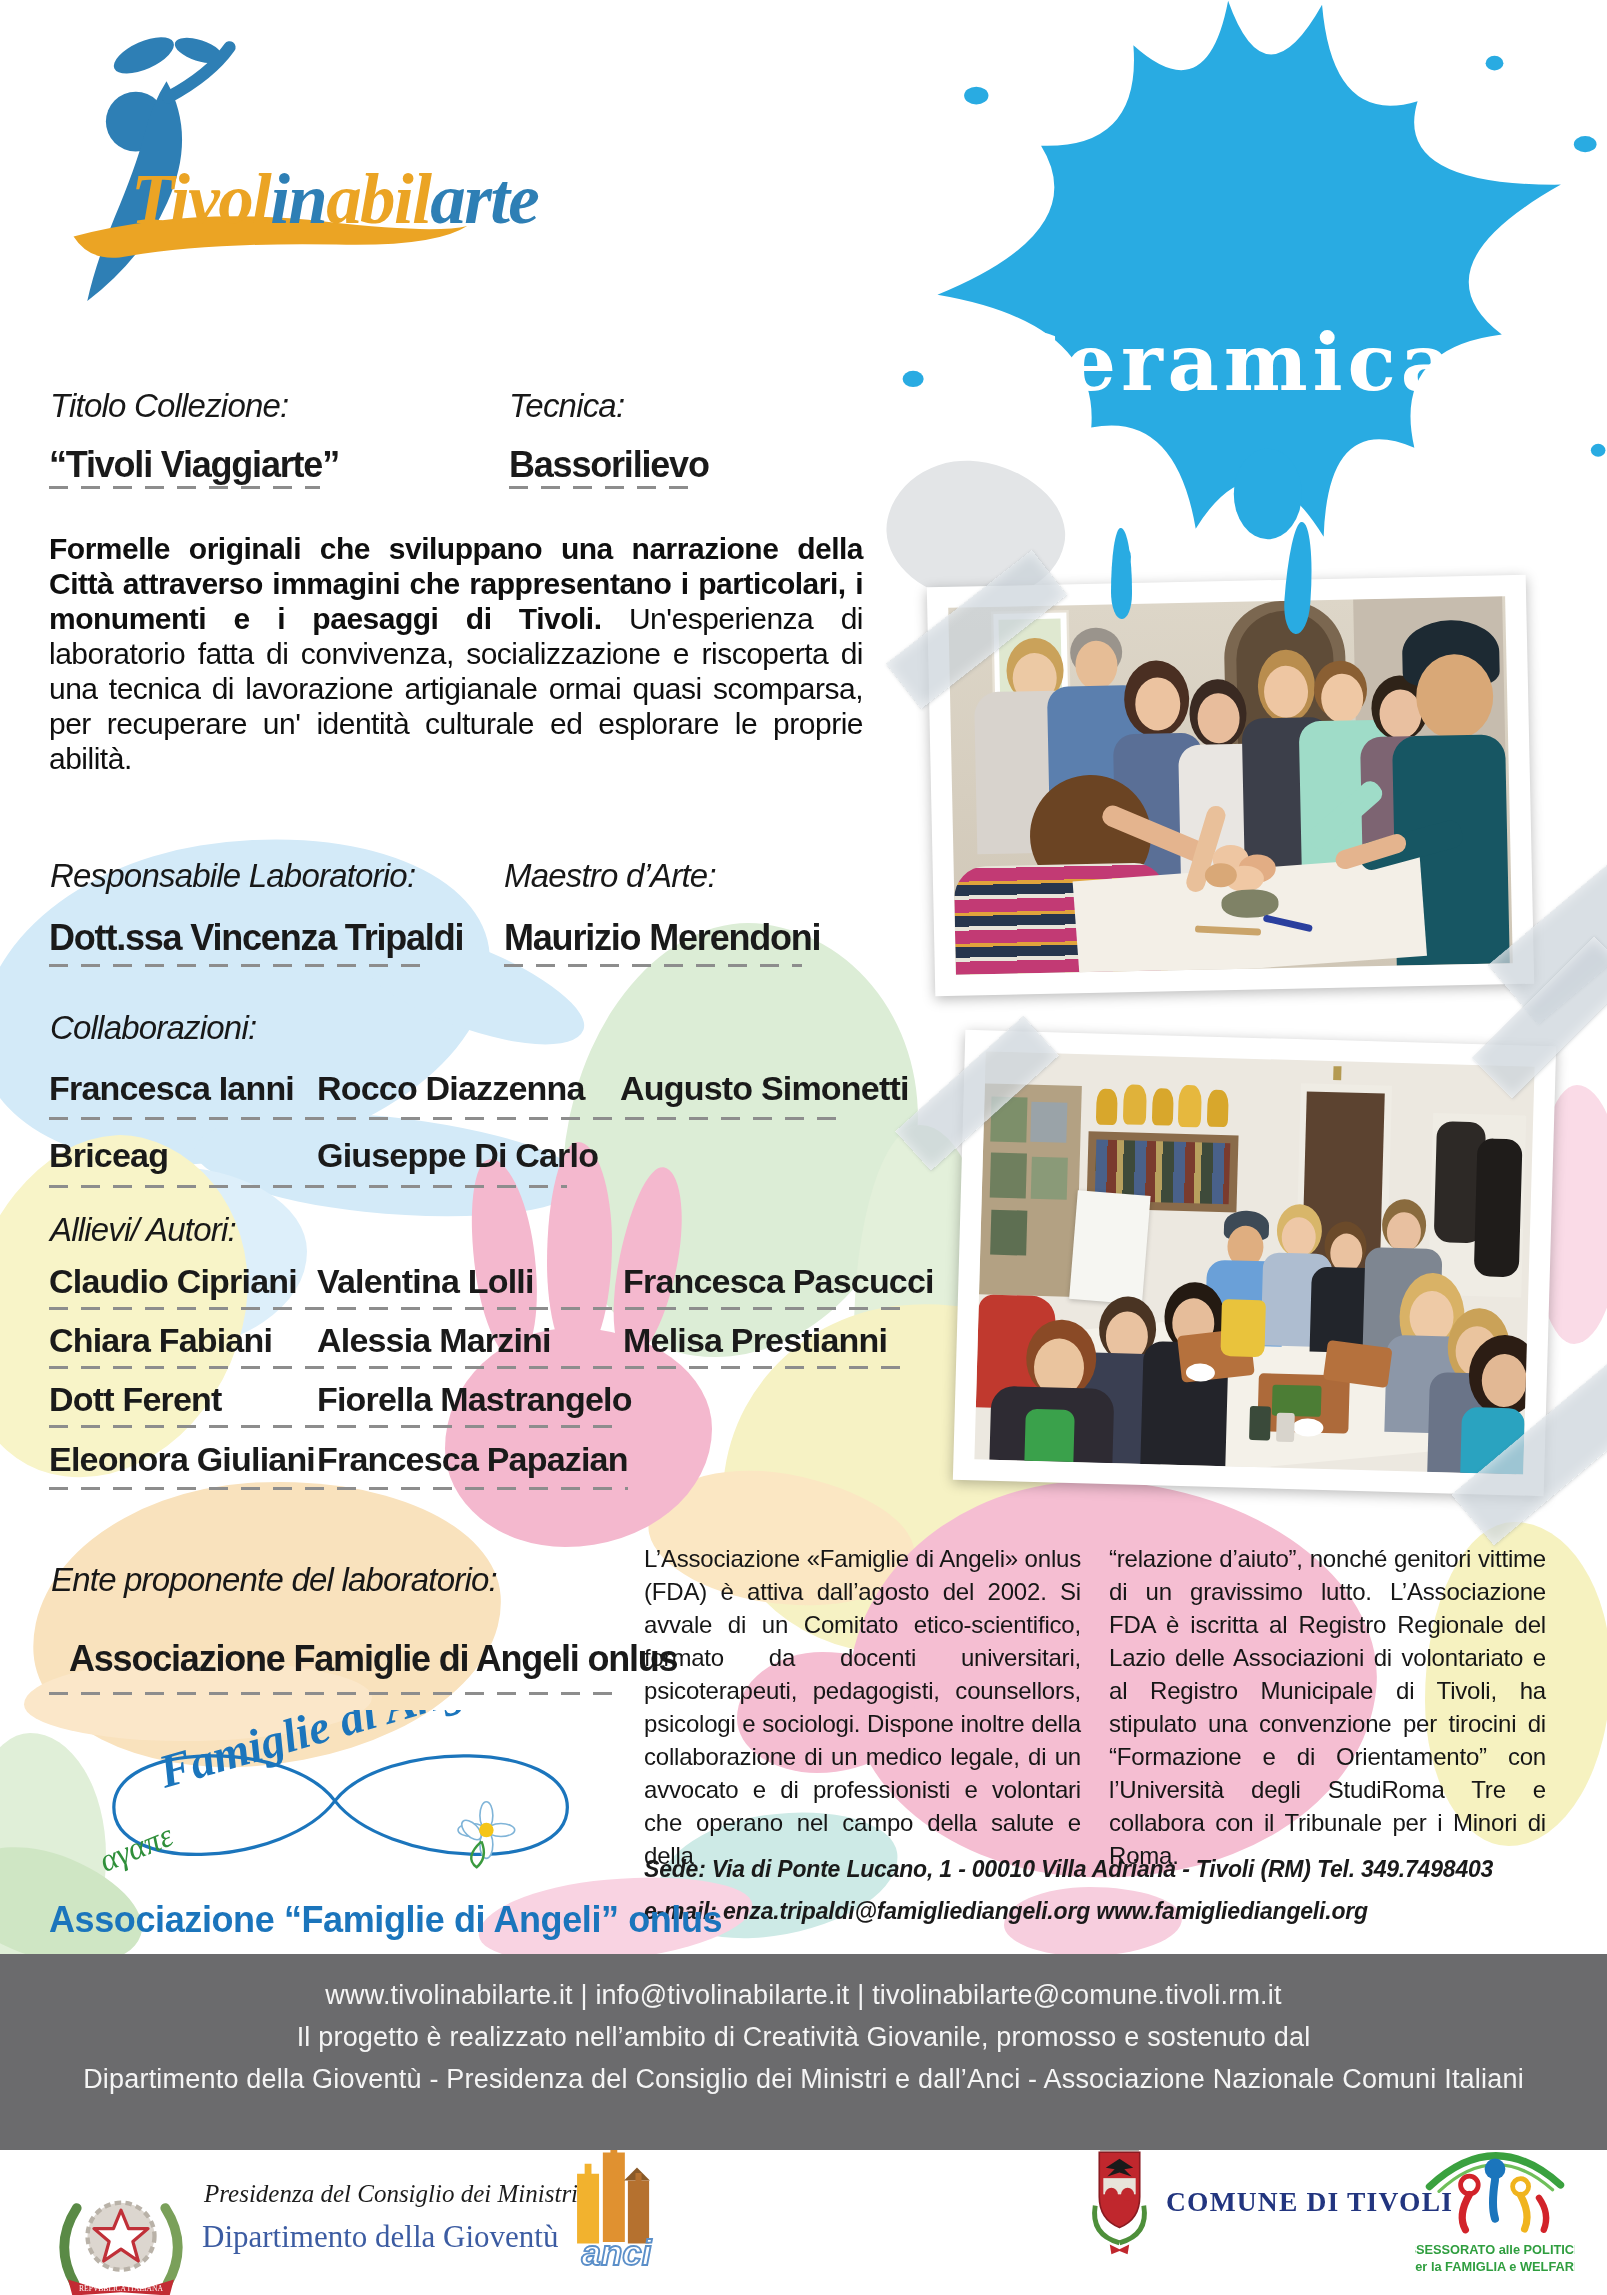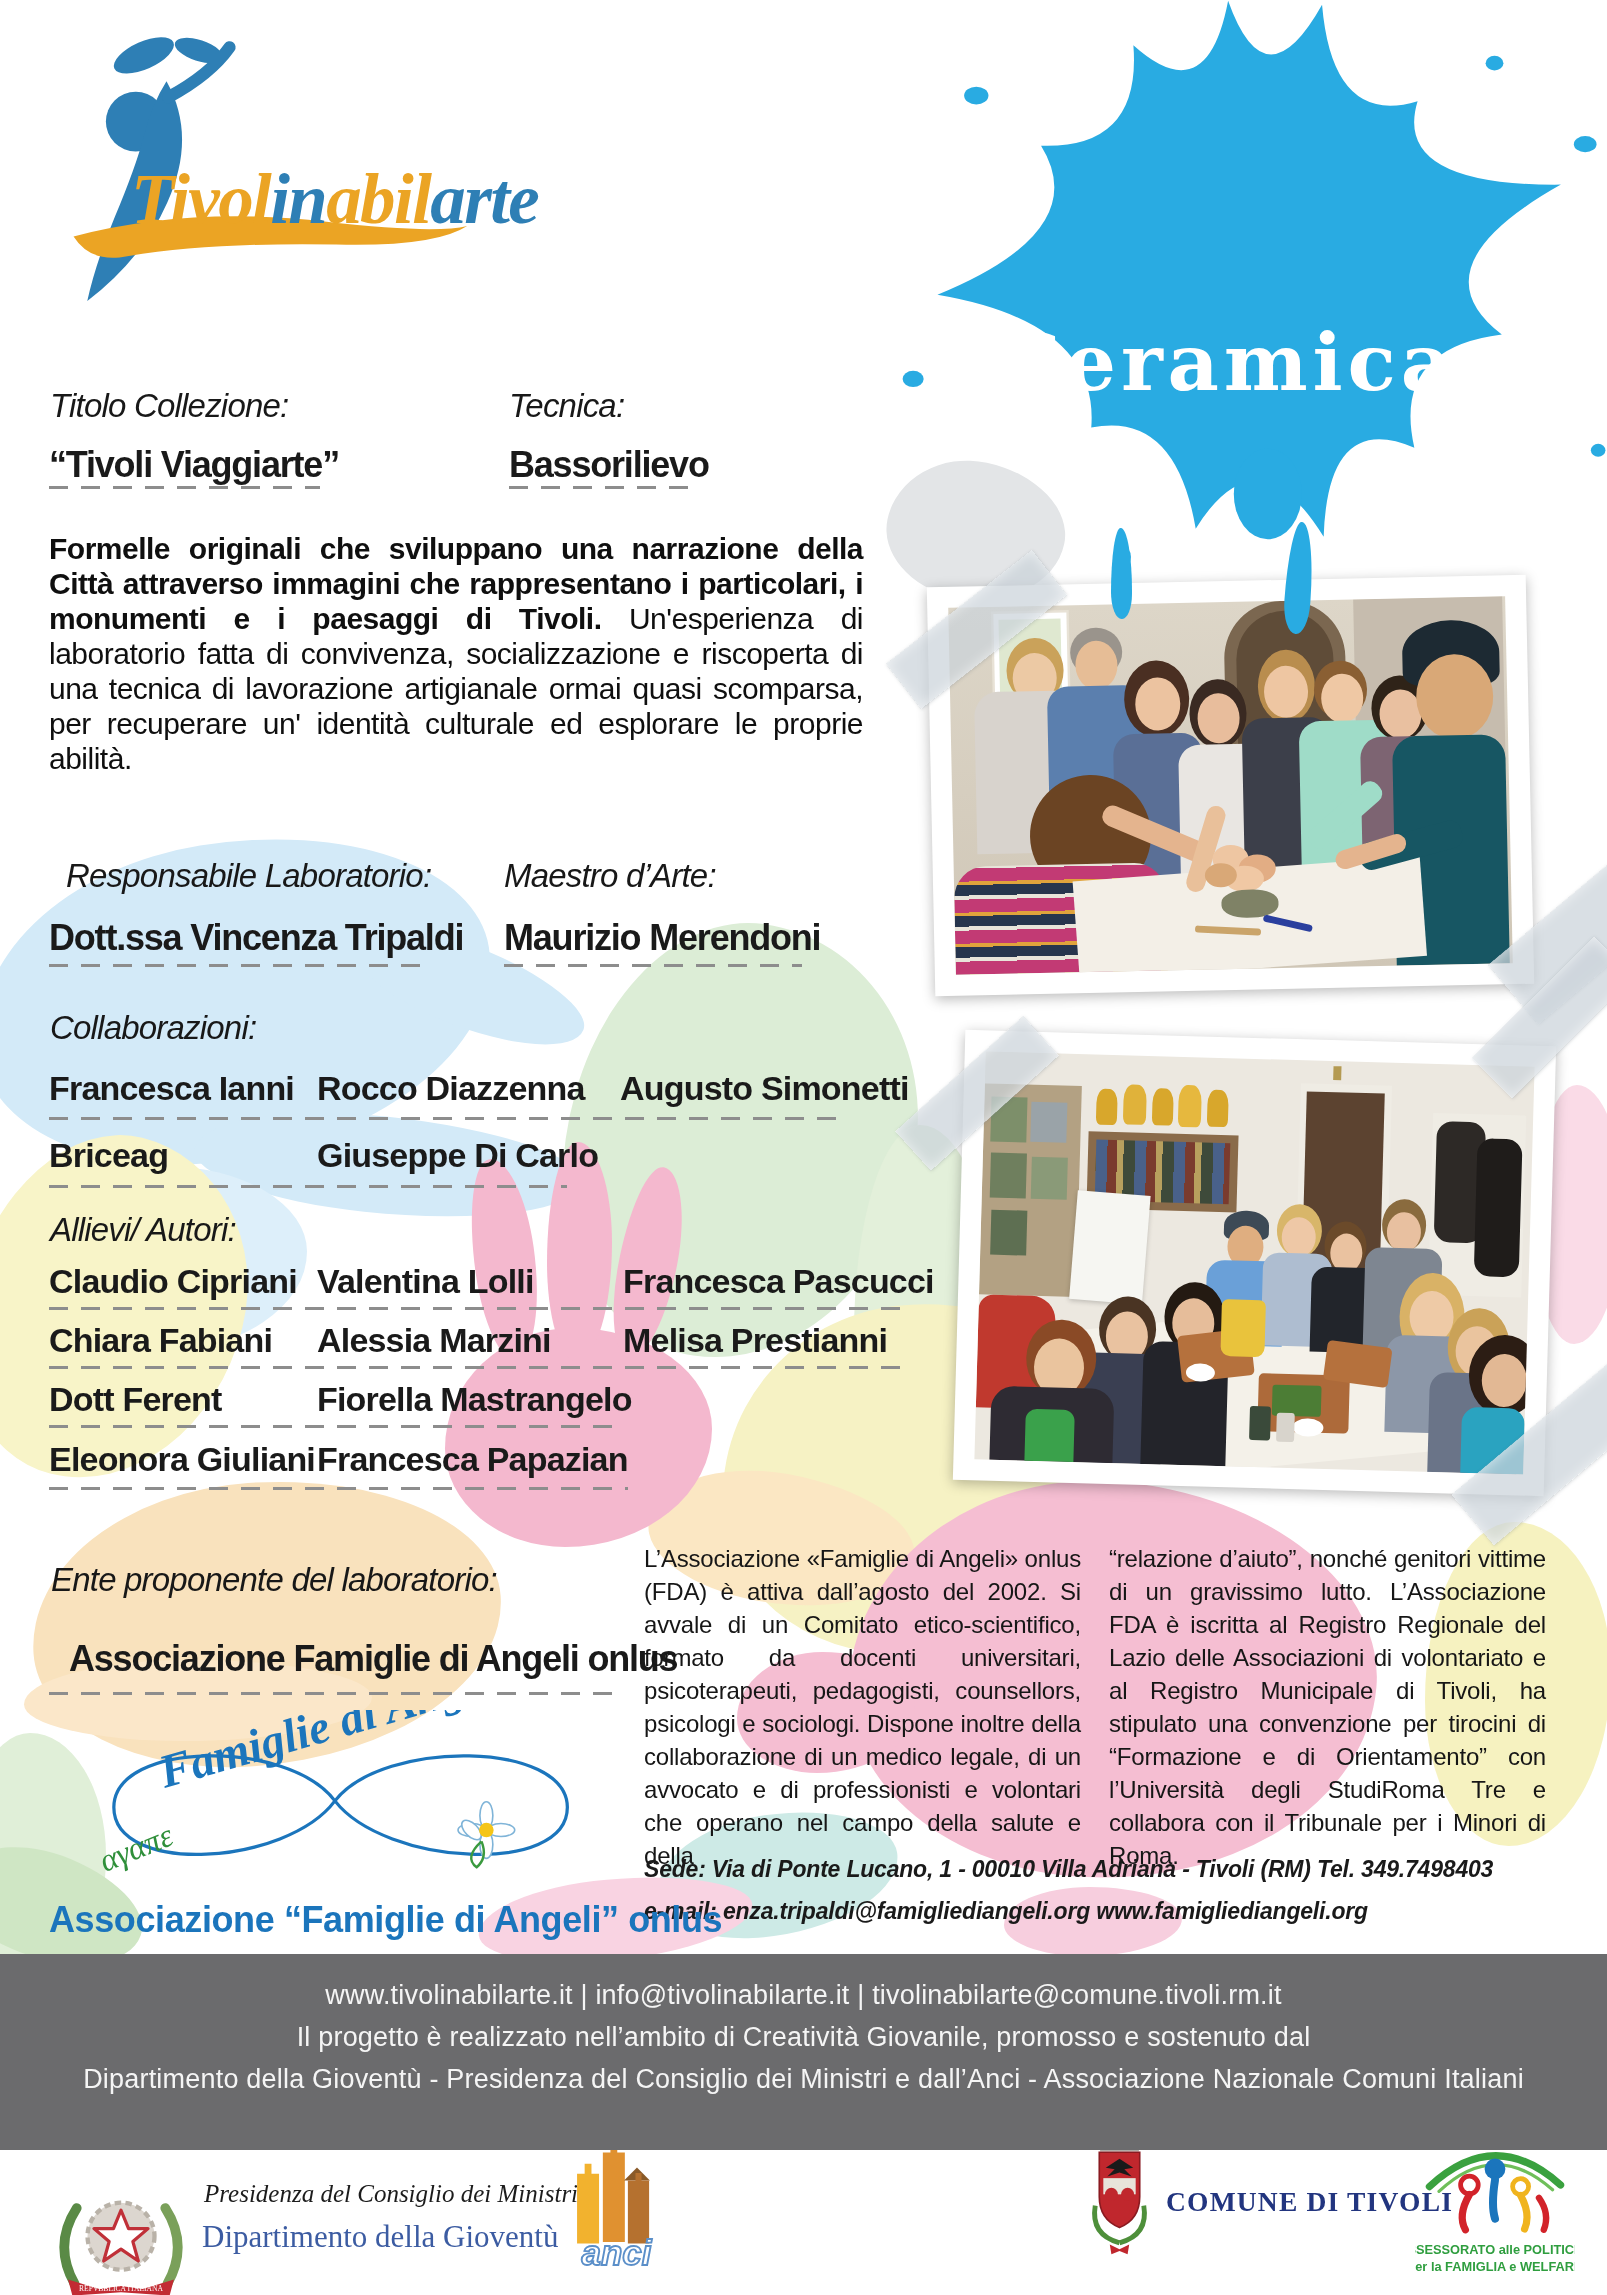--- a/index.html
+++ b/index.html
@@ -88,21 +88,21 @@
 
   <div class="abs lbl z2" style="left:509px;top:387px;">Tecnica:</div>
   <div class="abs val z2" style="left:509px;top:444px;">Bassorilievo</div>
   <div class="dash z2" style="left:509px;top:486px;width:180px;"></div>
 
   <div class="abs para z2" style="left:49px;top:531px;width:814px;">
     <span style="font-weight:700;">Formelle originali che sviluppano una narrazione della Città attraverso immagini che rappresentano i particolari, i monumenti e i paesaggi di Tivoli.</span>
     <span>Un'esperienza di laboratorio fatta di convivenza, socializzazione e riscoperta di una tecnica di lavorazione artigianale ormai quasi scomparsa, per recuperare un' identità culturale ed esplorare le proprie abilità.</span>
   </div>
 
-  <div class="abs lbl z2" style="left:50px;top:857px;margin-left:16px;">Responsabile Laboratorio:</div>
+  <div class="abs lbl z2" style="left:50px;top:857px;">Responsabile Laboratorio:</div>
   <div class="abs val z2" style="left:49px;top:917px;">Dott.ssa Vincenza Tripaldi</div>
   <div class="dash z2" style="left:49px;top:964px;width:372px;"></div>
 
   <div class="abs lbl z2" style="left:504px;top:857px;">Maestro d’Arte:</div>
   <div class="abs val z2" style="left:504px;top:917px;">Maurizio Merendoni</div>
   <div class="dash z2" style="left:504px;top:964px;width:298px;"></div>
 
   <div class="abs lbl z2" style="left:50px;top:1009px;">Collaborazioni:</div>
   <div class="abs name z2" style="left:49px;top:1069px;">Francesca Ianni</div>
   <div class="abs name z2" style="left:317px;top:1069px;">Rocco Diazzenna</div>

